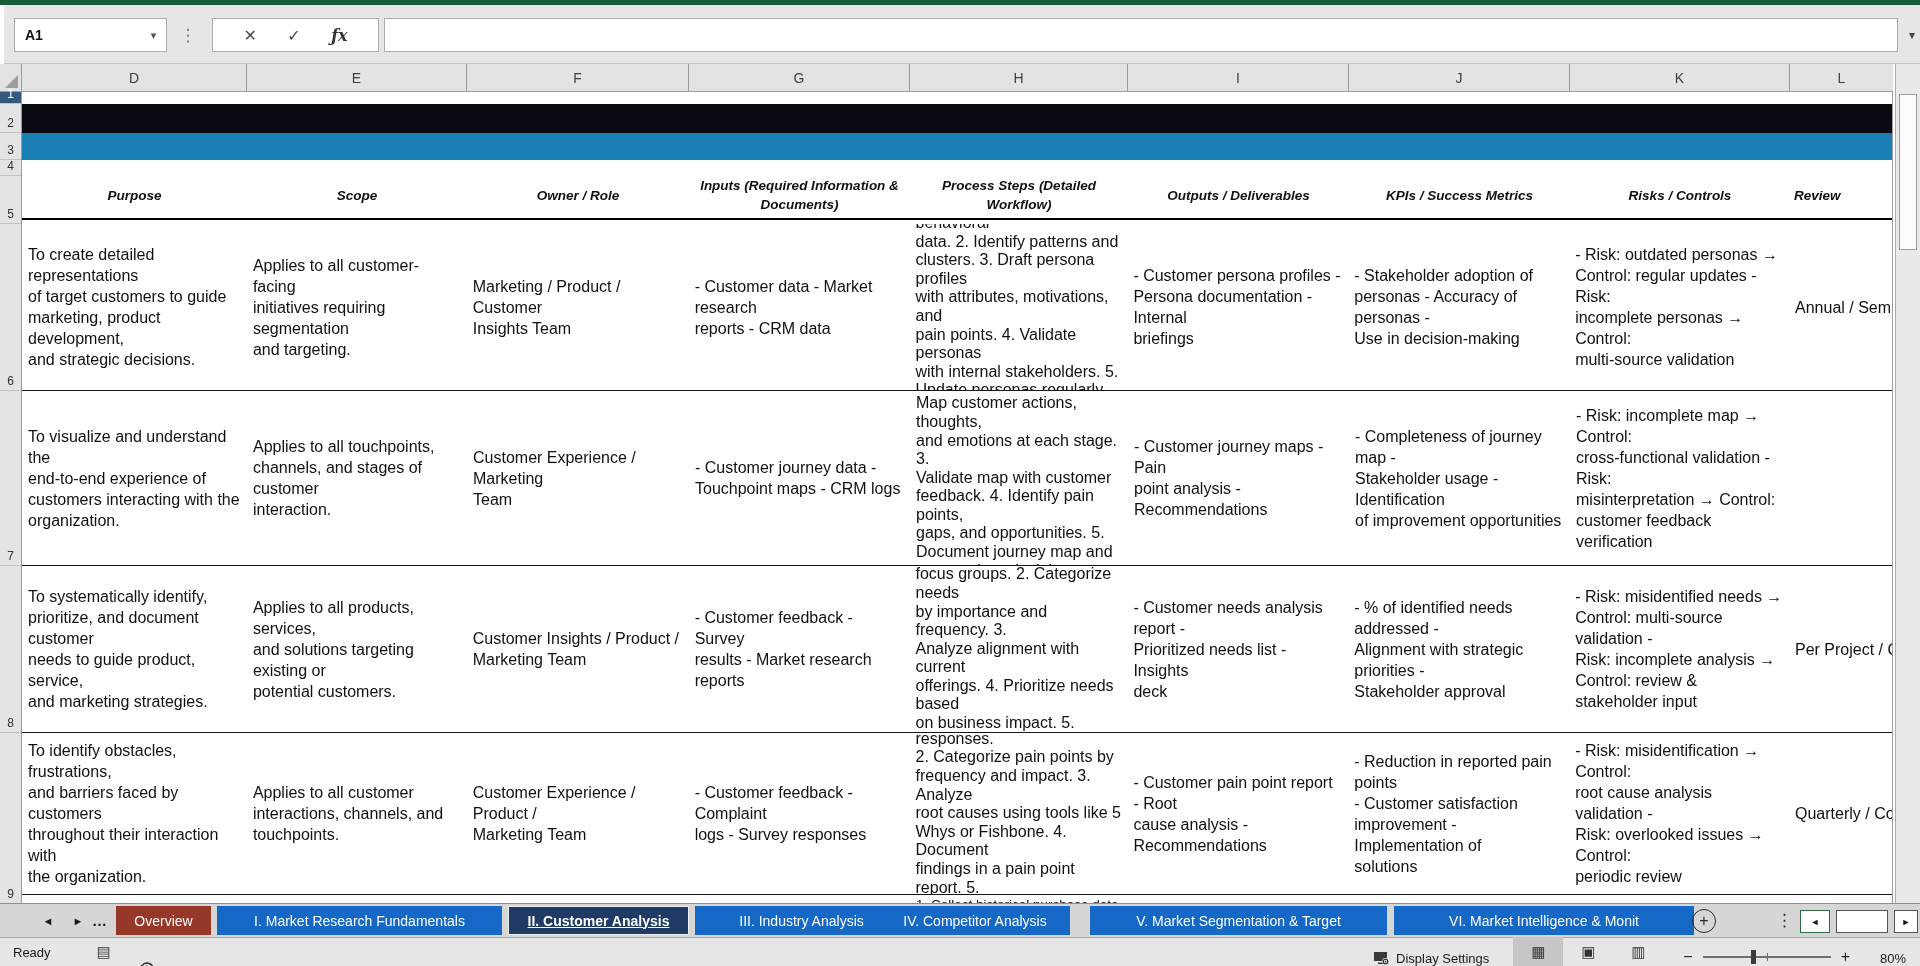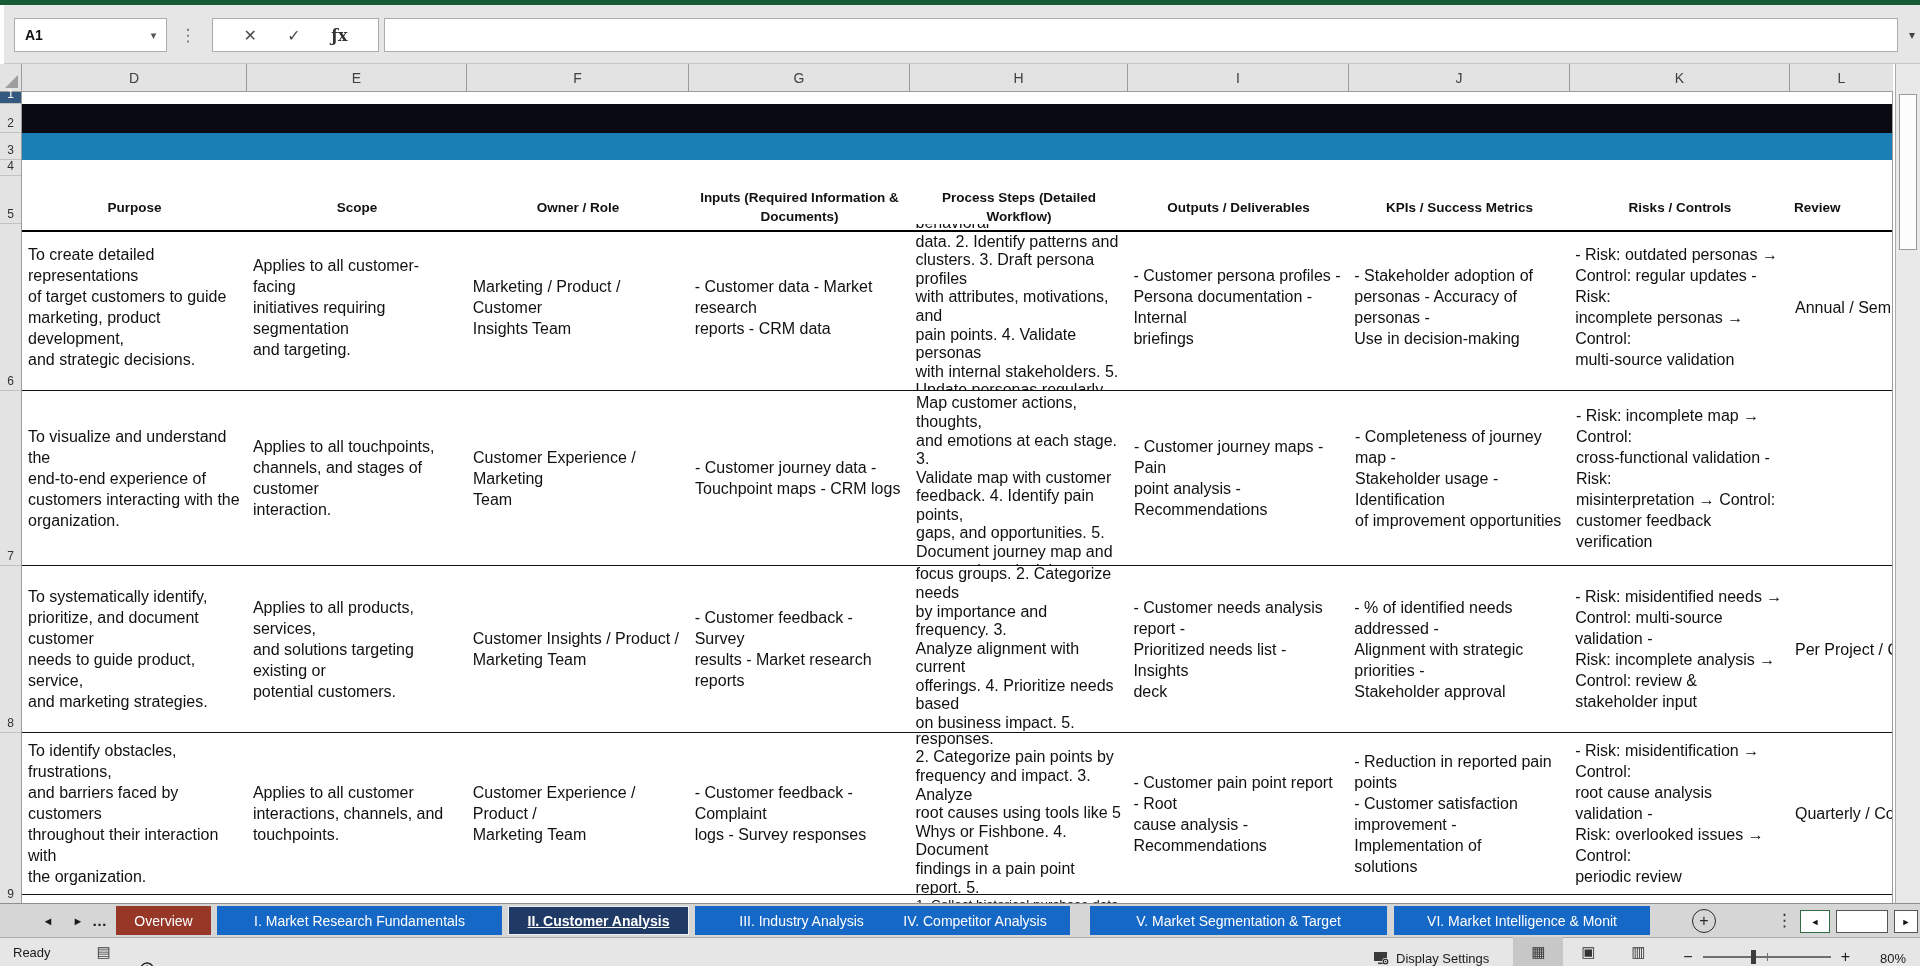--- a/index.html
+++ b/index.html
@@ -9,21 +9,21 @@
 
   
   .top-strip { position:absolute; left:0; top:0; width:1920px; height:5px; background:var(--ribbon-green); }
   .formula-row { position:absolute; left:4px; top:5px; width:1920px; height:59px; background:var(--chrome-gray); border-bottom:1px solid #c6c6c6; }
   .name-box { position:absolute; left:10px; top:13px; width:153px; height:34px; background:#fff; border:1px solid #acacac; display:flex; align-items:center; }
   .name-box .val { flex:1; padding-left:10px; font-size:14px; color:#111; font-weight:bold; }
   .name-box .chev { width:26px; text-align:center; color:#555; font-size:11px; border-left:1px solid transparent; }
   .dots-sep { position:absolute; left:176px; top:14px; width:16px; height:32px; display:flex; align-items:center; justify-content:center; color:#777; font-size:17px; letter-spacing:0; }
   .fx-group { position:absolute; left:208px; top:13px; width:167px; height:34px; background:#fff; border:1px solid #acacac; display:flex; align-items:center; justify-content:space-evenly; }
   .fx-group .g { font-size:16px; color:#4a4a4a; cursor:default; }
-  .fx-group .g.fx { font-family:"DejaVu Serif", serif; font-weight:bold; color:#333; }
+  .fx-group .g.fx { font-family:"DejaVu Serif", serif; font-style:italic; font-weight:bold; color:#333; }
   .formula-field { position:absolute; left:380px; top:13px; width:1514px; height:34px; background:#fff; border:1px solid #acacac; font-size:14px; padding:6px 8px; color:#111; }
   .formula-expand { position:absolute; left:1898px; top:13px; width:20px; height:34px; display:flex; align-items:center; justify-content:center; color:#444; font-size:12px; }
 
   
   .col-strip { position:absolute; left:0; top:64px; width:1893px; height:28px; display:flex; background:var(--header-gray); border-bottom:1px solid #9b9b9b; }
   .corner { width:22px; height:100%; border-right:1px solid #9b9b9b; position:relative; background:var(--header-gray); }
   .corner .tri { position:absolute; right:3px; bottom:3px; width:0; height:0; border-left:13px solid transparent; border-bottom:13px solid #9e9e9e; }
   .colhdr { height:100%; display:flex; align-items:center; justify-content:center; font-size:14px; color:#404040; border-right:1px solid #9b9b9b; }
 
   
@@ -34,21 +34,21 @@
   .row-gutter { position:absolute; left:0; top:92px; width:22px; height:811px; background:var(--header-gray); border-right:1px solid #9b9b9b; }
   .rowhdr { width:100%; display:flex; align-items:flex-end; justify-content:center; font-size:12px; color:#333; border-bottom:1px solid #c2c2c2; padding-bottom:2px; }
   .rowhdr.sel { background:var(--selected-row-header); color:#fff; }
 
   
   .grid { position:absolute; left:22px; top:92px; width:1871px; height:811px; background:#fff; overflow:hidden; border-right:1px solid #9b9b9b; }
   .band { position:absolute; left:0; width:100%; }
   .band.b1 { top:12px; height:29px; background:var(--band-black); }
   .band.b2 { top:41px; height:27px; background:var(--band-blue); }
 
-  .hdr-row { position:absolute; left:0; top:92px; height:48px; display:flex; border-bottom:2.5px solid #000; }
+  .hdr-row { position:absolute; left:0; top:80px; height:48px; display:flex; border-bottom:2.5px solid #000;font-style:italic; }
   .hcell { display:flex; align-items:center; justify-content:center; text-align:center; font-weight:bold; font-size:13.5px; line-height:19px; color:#111; white-space:pre-line; padding:0 4px; overflow:hidden; }
 
   .rows-wrap { position:absolute; left:0; top:132px; width:100%; }
   .row { display:flex; border-bottom:1px solid #141414; overflow:hidden; }
   .row.r6{height:167px;} .row.r7{height:175px;} .row.r8{height:167px;} .row.r9{height:162px;}
   .cell { display:flex; align-items:center; padding:0 6px; font-size:16px; line-height:21px; color:#111; white-space:pre-line; overflow:hidden; }
   .cell.steps { line-height:18.6px; }
   .cell.review { white-space:nowrap; }
 
   .next-row-clip { position:absolute; left:894px; top:804px; width:212px; font-size:13.5px; line-height:18.6px; color:#111; white-space:nowrap; }
@@ -60,21 +60,21 @@
   
   .tab-bar { position:absolute; left:0; top:903px; width:1920px; height:34px; background:#d6d6d6; border-top:1px solid #8f8f8f; }
   .tnav { position:absolute; top:0; height:100%; display:flex; align-items:center; justify-content:center; color:#1a1a1a; font-size:11px; }
   .tnav.left{ left:36px; width:24px; } .tnav.right{ left:66px; width:24px; }
   .tnav.more{ left:88px; width:24px; font-size:15px; font-weight:bold; letter-spacing:1px; }
   .stab { position:absolute; top:2px; height:29px; display:flex; align-items:center; justify-content:center; color:#fff; font-size:14px; white-space:nowrap; overflow:hidden; padding:0 6px; }
   .stab.red { background:var(--tab-overview-red); }
   .stab.blue { background:var(--tab-blue); }
   .stab.active { background:var(--tab-active-navy); font-weight:bold; text-decoration:underline; border:1px solid #f0f0f0; }
   .t1{left:116px;width:95px;} .t2{left:217px;width:285px;} .t3{left:508px;width:181px;}
-  .t4{left:695px;width:199px;padding-left:20px;} .t5{left:880px;width:190px;} .t6{left:1090px;width:297px;} .t7{left:1394px;width:256px;}
+  .t4{left:695px;width:199px;padding-left:20px;} .t5{left:880px;width:190px;} .t6{left:1090px;width:297px;} .t7{left:1394px;width:300px;}
   .add-sheet { position:absolute; left:1692px; top:5px; width:24px; height:24px; border:1.5px solid #2a2a2a; border-radius:50%; display:flex; align-items:center; justify-content:center; font-size:16px; color:#2a2a2a; background:transparent; }
   .sheet-menu { position:absolute; left:1776px; top:0; height:100%; display:flex; align-items:center; color:#333; font-size:17px; }
   .hbox { position:absolute; top:6px; height:23px; background:#fff; border:1.5px solid #555; display:flex; align-items:center; justify-content:center; font-size:9px; color:#111; }
   .hbox.hl{ left:1800px; width:30px; border-color:#2f6b43; }
   .hbox.ht{ left:1836px; width:52px; }
   .hbox.hr{ left:1894px; width:24px; }
 
   
   .status-bar { position:absolute; left:0; top:937px; width:1920px; height:29px; background:var(--chrome-gray); border-top:1px solid #ababab; font-size:13px; color:#1a1a1a; }
   .sb-left { position:absolute; left:13px; top:0; height:100%; display:flex; align-items:center; }

